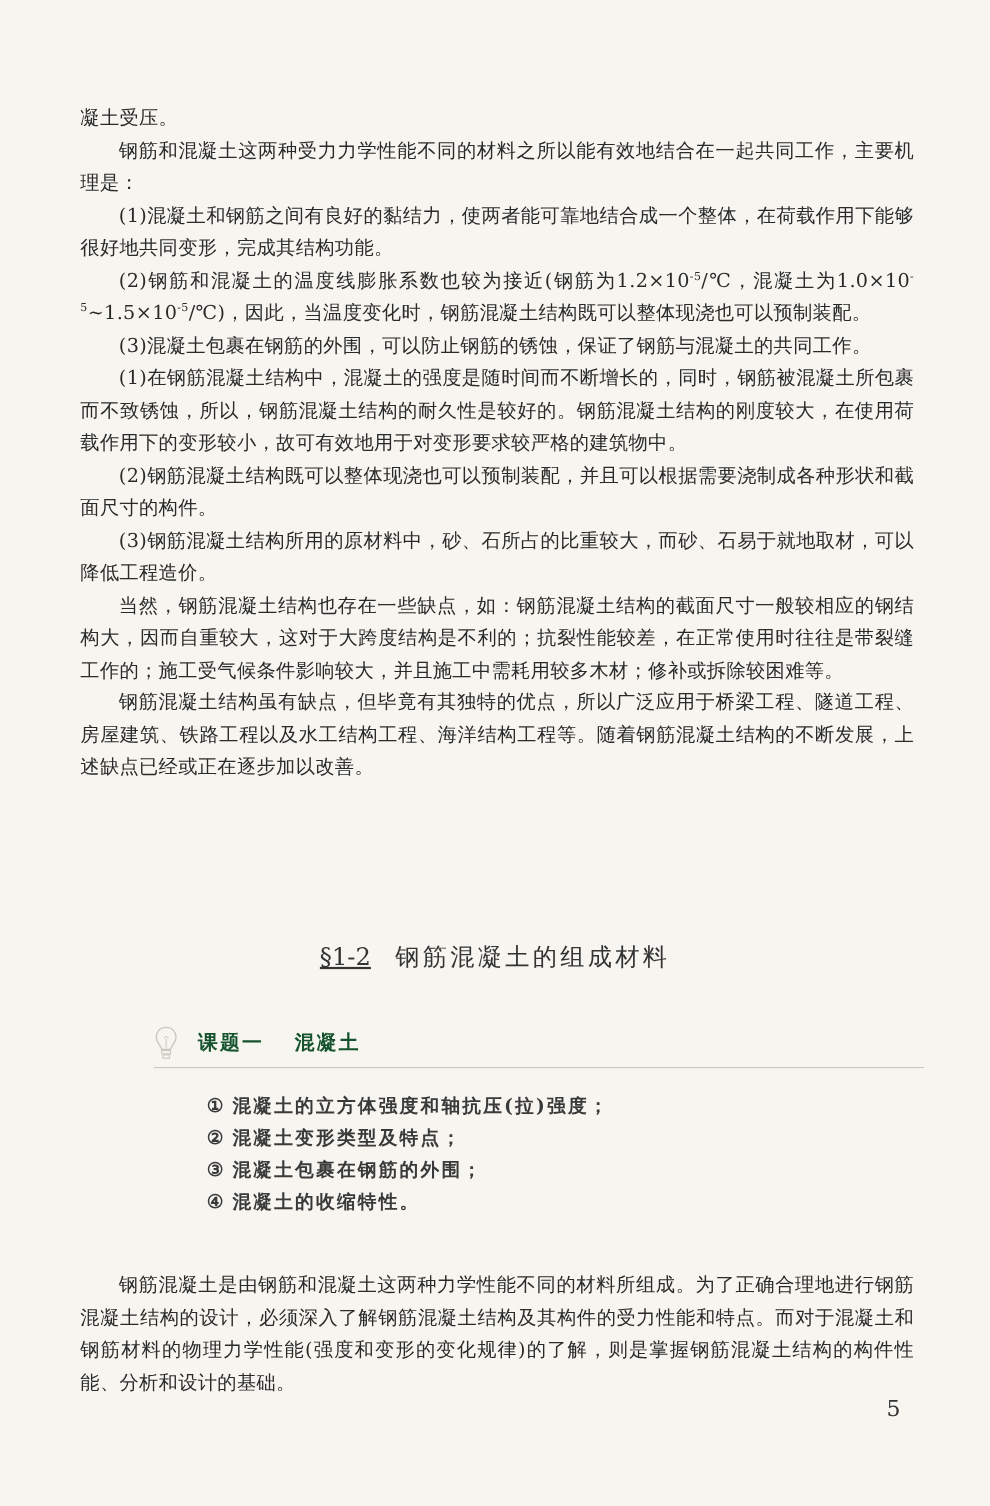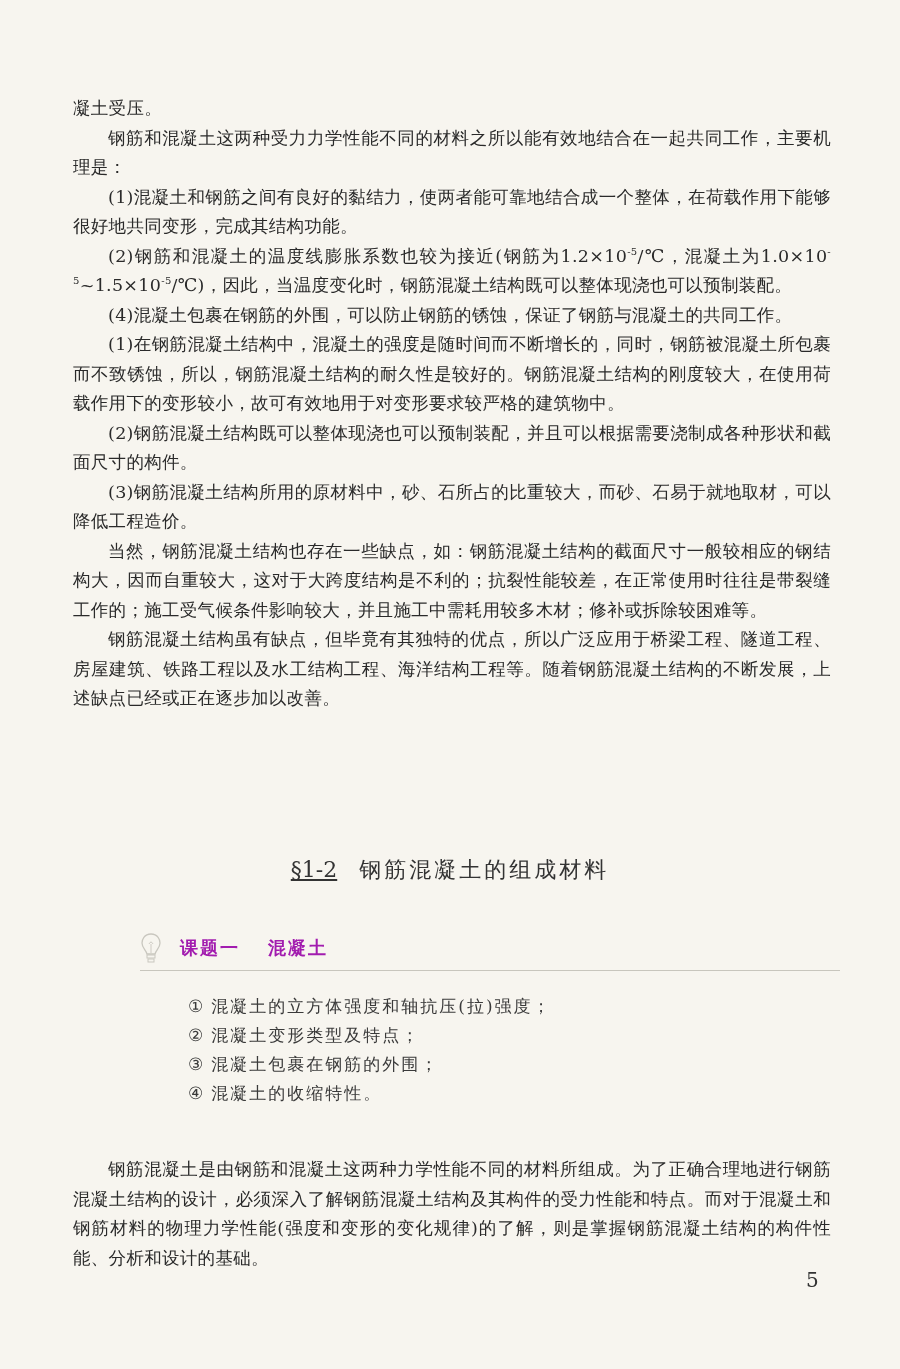--- a/index.html
+++ b/index.html
@@ -30,46 +30,46 @@
   .topic-box { position: absolute; left: 140px; top: 930px; width: 700px; }
   .topic-header {
     position: relative; height: 40px;
     border-bottom: 1px solid #c8c6bd;
   }
   .bulb-icon {
     position: absolute; left: 0; top: 2px; width: 22px; height: 34px;
   }
   .topic-title {
     position: absolute; left: 40px; top: 6px;
-    font-size: 18px; font-weight: bold; color: #a21caf; letter-spacing: 2px;
+    font-size: 18px; font-weight: bold; color: #14532d; letter-spacing: 2px;
   }
   .topic-title .gap { display: inline-block; width: 28px; }
   .objectives {
     position: absolute; left: 48px; top: 62px;
     font-size: 17px; line-height: 29px; letter-spacing: 2px; color: #3a3a3a;
-    list-style: none; margin: 0; padding: 0;
+    list-style: none; margin: 0; padding: 0; font-weight: bold;
   }
   .objectives li { margin: 0; }
   .objectives .mark { margin-right: 6px; }
   .page-number {
     position: absolute; left: 806px; top: 1268px;
     font-size: 20px; color: #333;
   }
 </style>
 </head>
 <body>
 
 <div class="page">
 
   <div class="text-block" style="top: 94px;">
     <p class="para noindent">凝土受压。</p>
     <p class="para">钢筋和混凝土这两种受力力学性能不同的材料之所以能有效地结合在一起共同工作，主要机理是：</p>
     <p class="para">(1)混凝土和钢筋之间有良好的黏结力，使两者能可靠地结合成一个整体，在荷载作用下能够很好地共同变形，完成其结构功能。</p>
     <p class="para"><span>(2)钢筋和混凝土的温度线膨胀系数也较为接近(钢筋为1.2×10</span><sup>-5</sup><span>/℃，混凝土为1.0×10</span><sup>-5</sup><span>~1.5×10</span><sup>-5</sup><span>/℃)，因此，当温度变化时，钢筋混凝土结构既可以整体现浇也可以预制装配。</span></p>
-    <p class="para">(4)混凝土包裹在钢筋的外围，可以防止钢筋的锈蚀，保证了钢筋与混凝土的共同工作。</p>
+    <p class="para">(3)混凝土包裹在钢筋的外围，可以防止钢筋的锈蚀，保证了钢筋与混凝土的共同工作。</p>
     <p class="para">(1)在钢筋混凝土结构中，混凝土的强度是随时间而不断增长的，同时，钢筋被混凝土所包裹而不致锈蚀，所以，钢筋混凝土结构的耐久性是较好的。钢筋混凝土结构的刚度较大，在使用荷载作用下的变形较小，故可有效地用于对变形要求较严格的建筑物中。</p>
     <p class="para">(2)钢筋混凝土结构既可以整体现浇也可以预制装配，并且可以根据需要浇制成各种形状和截面尺寸的构件。</p>
     <p class="para">(3)钢筋混凝土结构所用的原材料中，砂、石所占的比重较大，而砂、石易于就地取材，可以降低工程造价。</p>
     <p class="para">当然，钢筋混凝土结构也存在一些缺点，如：钢筋混凝土结构的截面尺寸一般较相应的钢结构大，因而自重较大，这对于大跨度结构是不利的；抗裂性能较差，在正常使用时往往是带裂缝工作的；施工受气候条件影响较大，并且施工中需耗用较多木材；修补或拆除较困难等。</p>
     <p class="para">钢筋混凝土结构虽有缺点，但毕竟有其独特的优点，所以广泛应用于桥梁工程、隧道工程、房屋建筑、铁路工程以及水工结构工程、海洋结构工程等。随着钢筋混凝土结构的不断发展，上述缺点已经或正在逐步加以改善。</p>
   </div>
 
   <div class="section-title">
     <span class="num">§1-2</span><span>钢筋混凝土的组成材料</span>
   </div>

